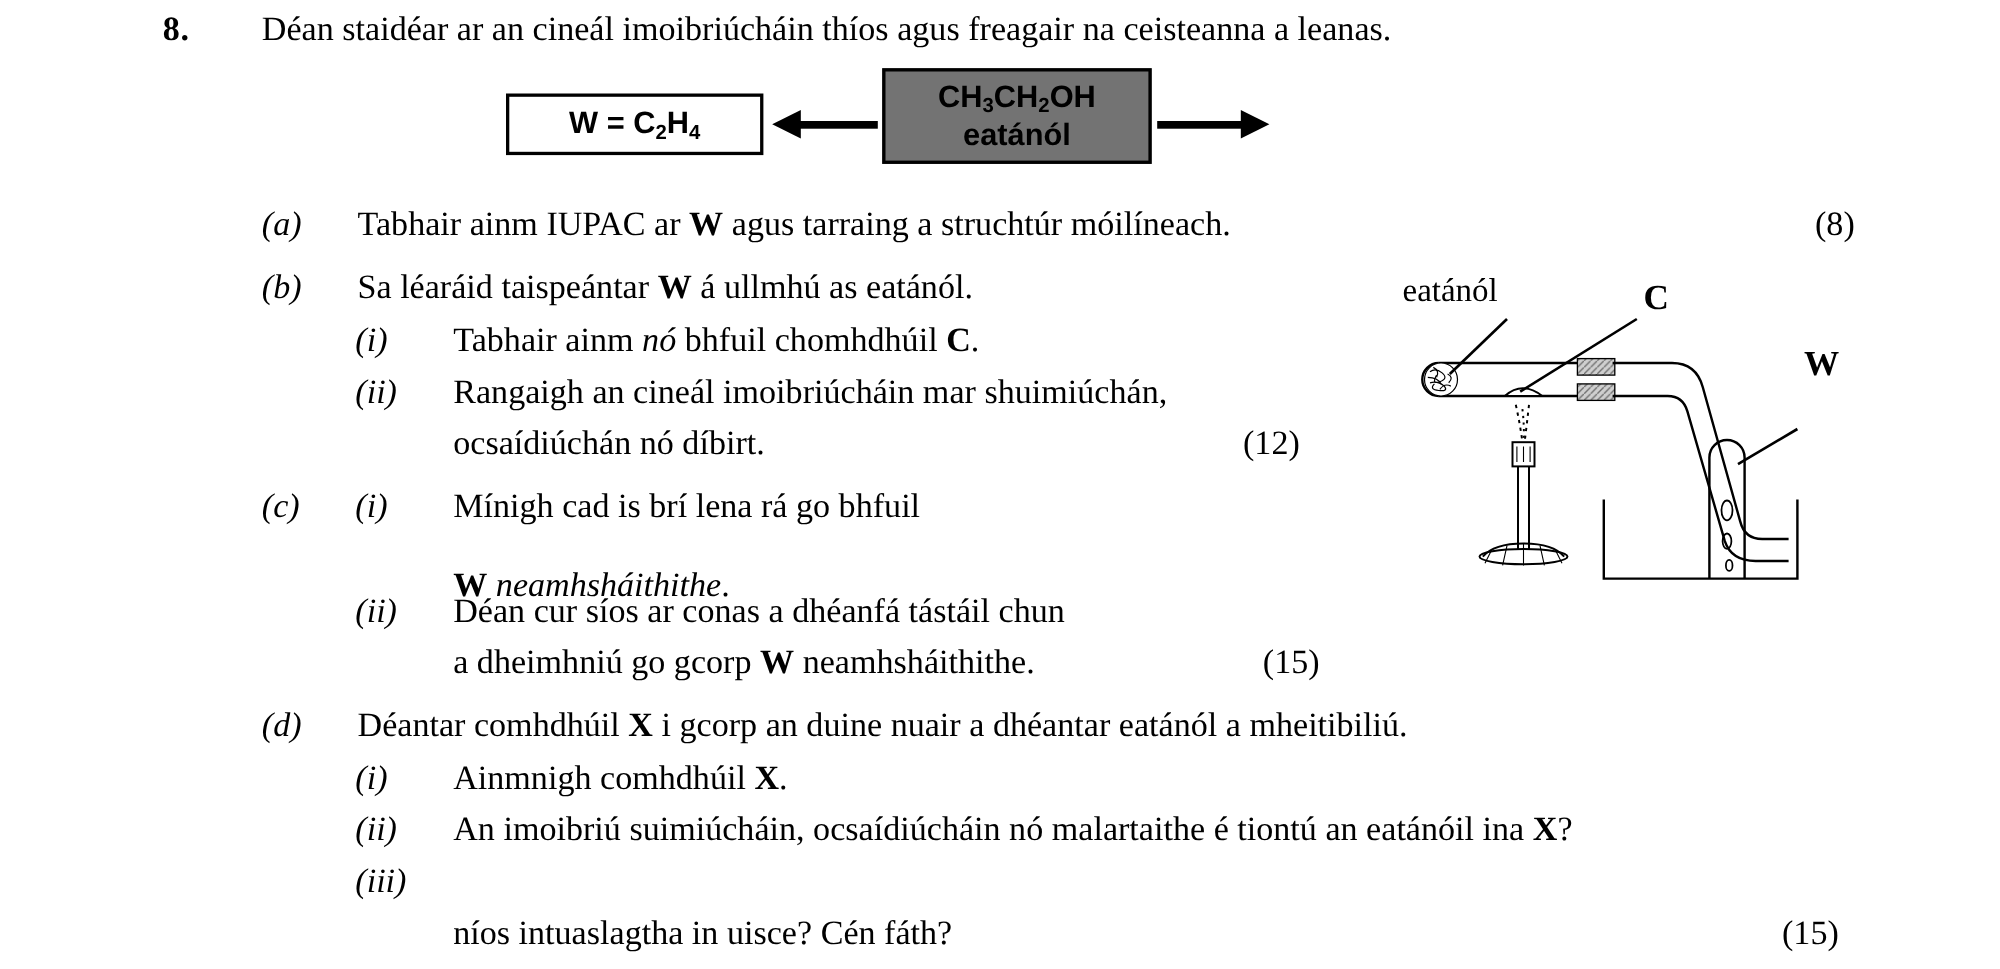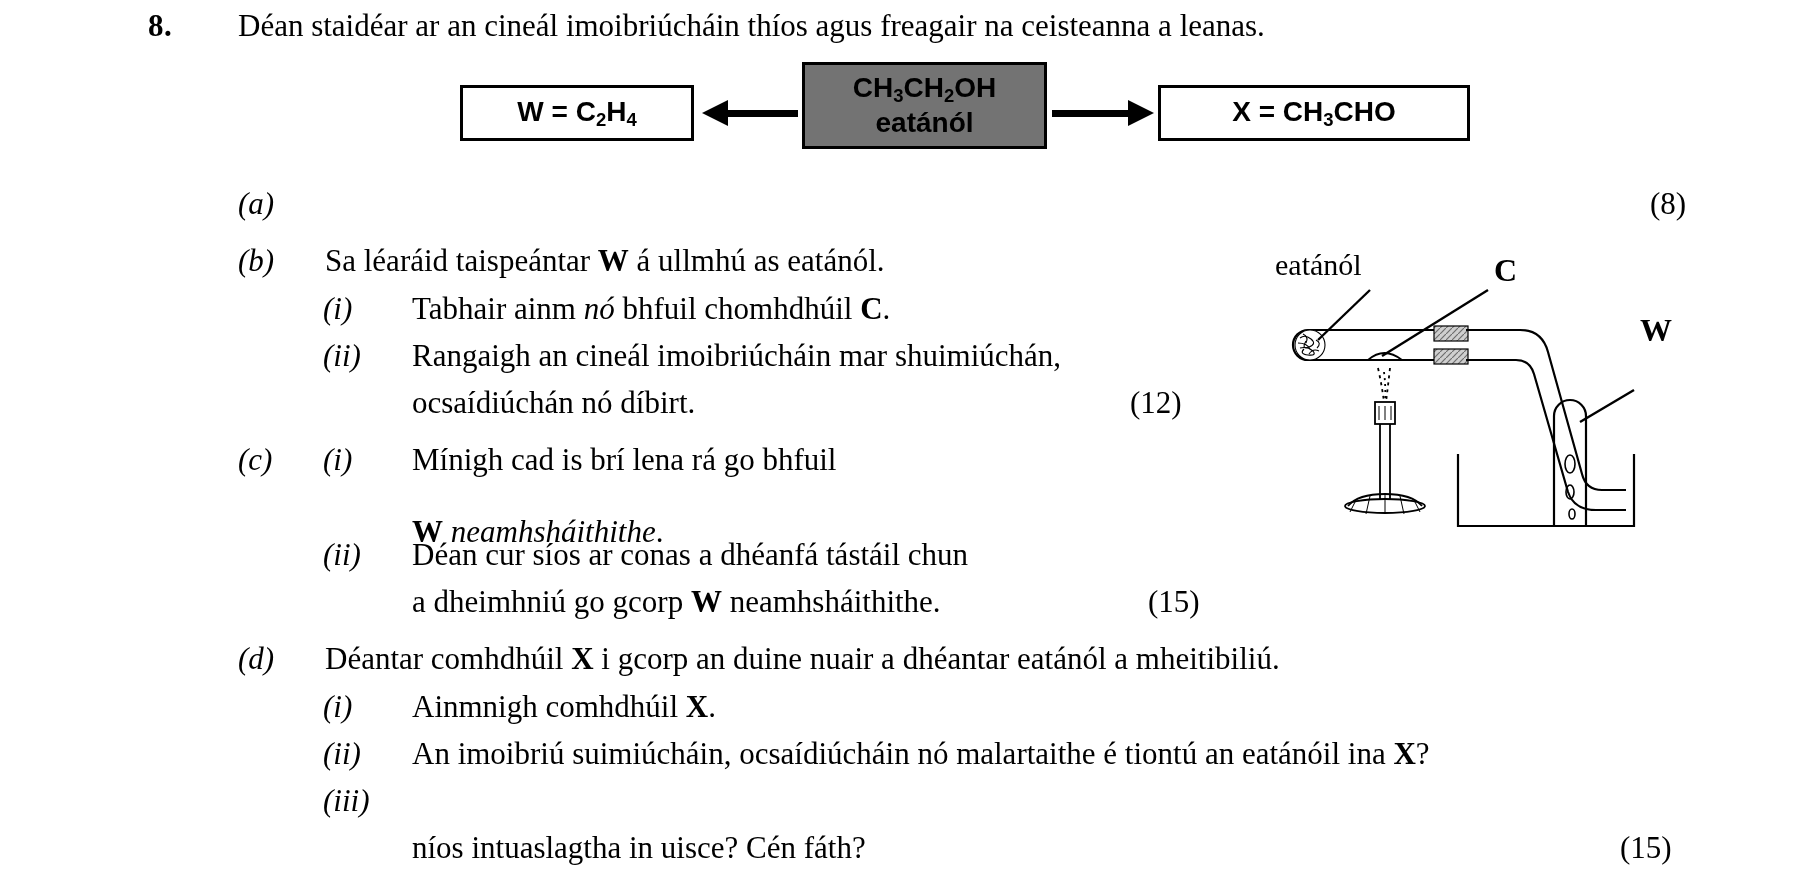--- a/index.html
+++ b/index.html
@@ -174,26 +174,24 @@
     <div class="rbox" id="box-mid">
       <span><span>CH</span><sub>3</sub><span>CH</span><sub>2</sub><span>OH</span></span>
       <span>eatánól</span>
     </div>
 
     <div class="arrow" id="arrow-right">
       <div class="shaft"></div>
       <div class="head"></div>
     </div>
 
-    <div class="rbox" id="box-x">
-      <span><span>X = CH</span><sub>3</sub><span>CHO</span></span>
-    </div>
   </div>
 
   <div class="line lbl-a" style="top:186px"><i>(a)</i></div>
+  <div class="line txt-a" style="top:186px"><span>Tabhair ainm IUPAC ar </span><b>W</b><span> agus tarraing a struchtúr móilíneach.</span></div>
   <div class="marks" style="left:1650px; top:186px">(8)</div>
 
   <div class="line lbl-a" style="top:243px"><i>(b)</i></div>
   <div class="line txt-a" style="top:243px"><span>Sa léaráid taispeántar </span><b>W</b><span> á ullmhú as eatánól.</span></div>
 
   <div class="line lbl-b" style="top:291px"><i>(i)</i></div>
   <div class="line txt-b" style="top:291px"><span>Tabhair ainm </span><i>nó</i><span> bhfuil chomhdhúil </span><b>C</b><span>.</span></div>
 
   <div class="line lbl-b" style="top:338px"><i>(ii)</i></div>
   <div class="line txt-b" style="top:338px">Rangaigh an cineál imoibriúcháin mar shuimiúchán,</div>

